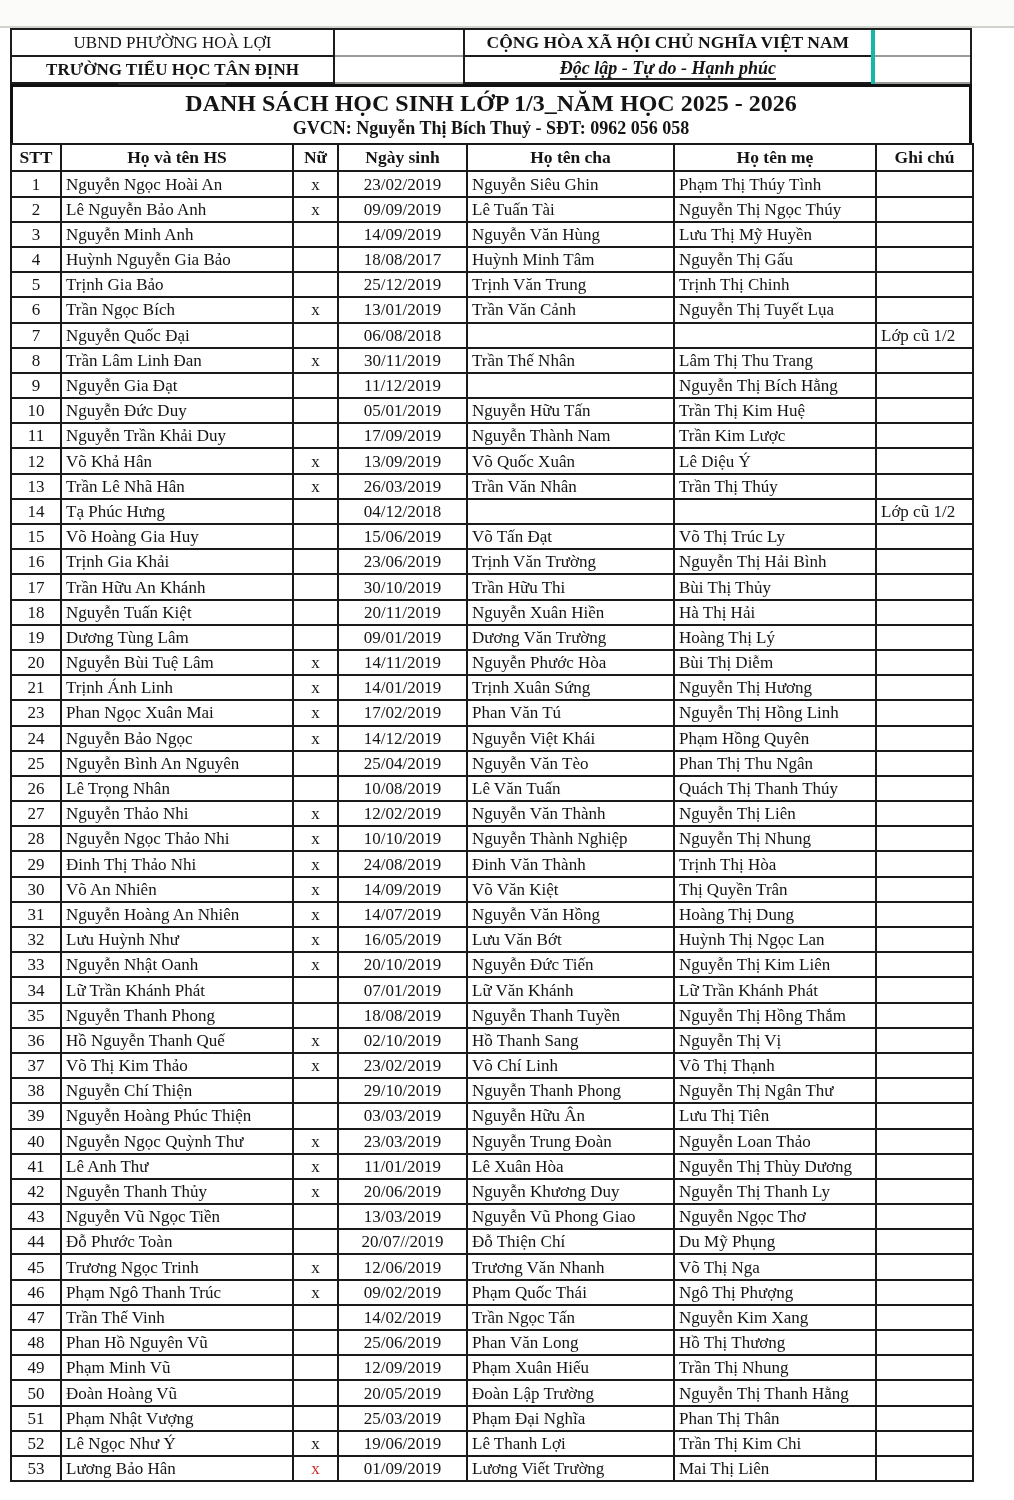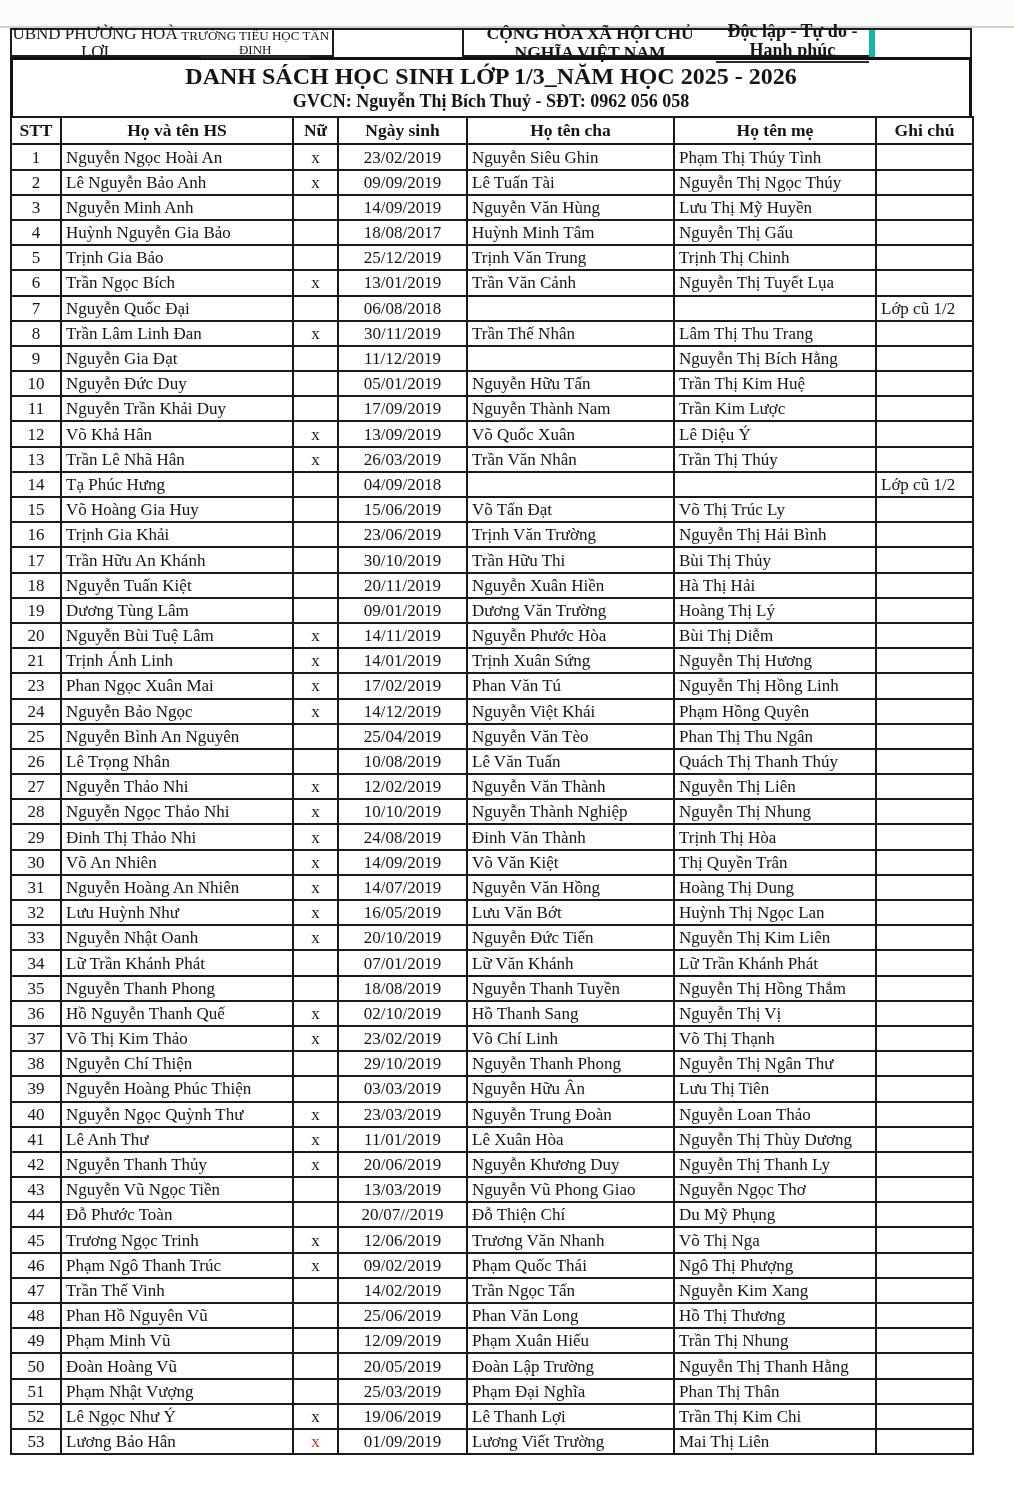--- a/index.html
+++ b/index.html
@@ -8,35 +8,35 @@
     font-family:"Liberation Serif","DejaVu Serif",serif;
     color:#141414;overflow:hidden;
   }
   .top-strip{
     height:26px;background:#fbfbfa;border-bottom:2px solid #d2d2cd;
   }
   .doc{margin-left:10px;width:962px;}
 
   
   .letterhead{display:flex;border:2px solid #1c1c1c;border-bottom:0;}
-  .lh-col{display:flex;flex-direction:row;}
+  .lh-col{display:flex;flex-direction:column;}
   .lh-org{width:323px;border-right:2px solid #1c1c1c;}
   .lh-gap{width:129px;border-right:2px solid #1c1c1c;}
-  .lh-nat{width:408px;border-right:6px solid #14b8a6;}
+  .lh-nat{width:408px;border-right:4px solid #14b8a6;}
   .lh-right{width:96px;}
   .lh-cell{height:25px;display:flex;align-items:center;justify-content:center;
     border-bottom:2px solid #1c1c1c;text-align:center;line-height:1.05;}
   .lh-gap .lh-cell,.lh-right .lh-cell{border-bottom:2px solid #9a9a96;}
   .org1{font-size:17px;}
-  .org2{font-size:13px;font-weight:normal;position:relative;}
+  .org2{font-size:17px;font-weight:bold;position:relative;}
   .org2 .rule-short{position:absolute;left:50%;bottom:-3px;transform:translateX(-50%);
     width:108px;border-bottom:2.5px solid #2a2a2a;height:0;}
   .nat1{font-size:17.5px;font-weight:bold;}
   .nat2{font-size:18px;font-weight:bold;}
-  .nat2 .uline{border-bottom:2.5px solid #2a2a2a;padding-bottom:1px;}
+  .nat2 .uline{border-bottom:2.5px solid #2a2a2a;padding-bottom:1px;font-style:italic;}
 
   
   .title-block{
     border:3px solid #111;border-bottom:0;
     text-align:center;padding:3px 0 4px 0;
   }
   .title-line{font-size:24px;font-weight:bold;line-height:1.16;}
   .subtitle-line{font-size:18px;font-weight:bold;line-height:1.2;}
 
   
@@ -226,21 +226,21 @@
           <td class="c-nu">x</td>
           <td class="c-birth">26/03/2019</td>
           <td class="c-father">Trần Văn Nhân</td>
           <td class="c-mother">Trần Thị Thúy</td>
           <td class="c-note"></td>
         </tr>
         <tr>
           <td class="c-stt">14</td>
           <td class="c-name">Tạ Phúc Hưng</td>
           <td class="c-nu"></td>
-          <td class="c-birth">04/09/2018</td>
+          <td class="c-birth">04/12/2018</td>
           <td class="c-father"></td>
           <td class="c-mother"></td>
           <td class="c-note">Lớp cũ 1/2</td>
         </tr>
         <tr>
           <td class="c-stt">15</td>
           <td class="c-name">Võ Hoàng Gia Huy</td>
           <td class="c-nu"></td>
           <td class="c-birth">15/06/2019</td>
           <td class="c-father">Võ Tấn Đạt</td>

